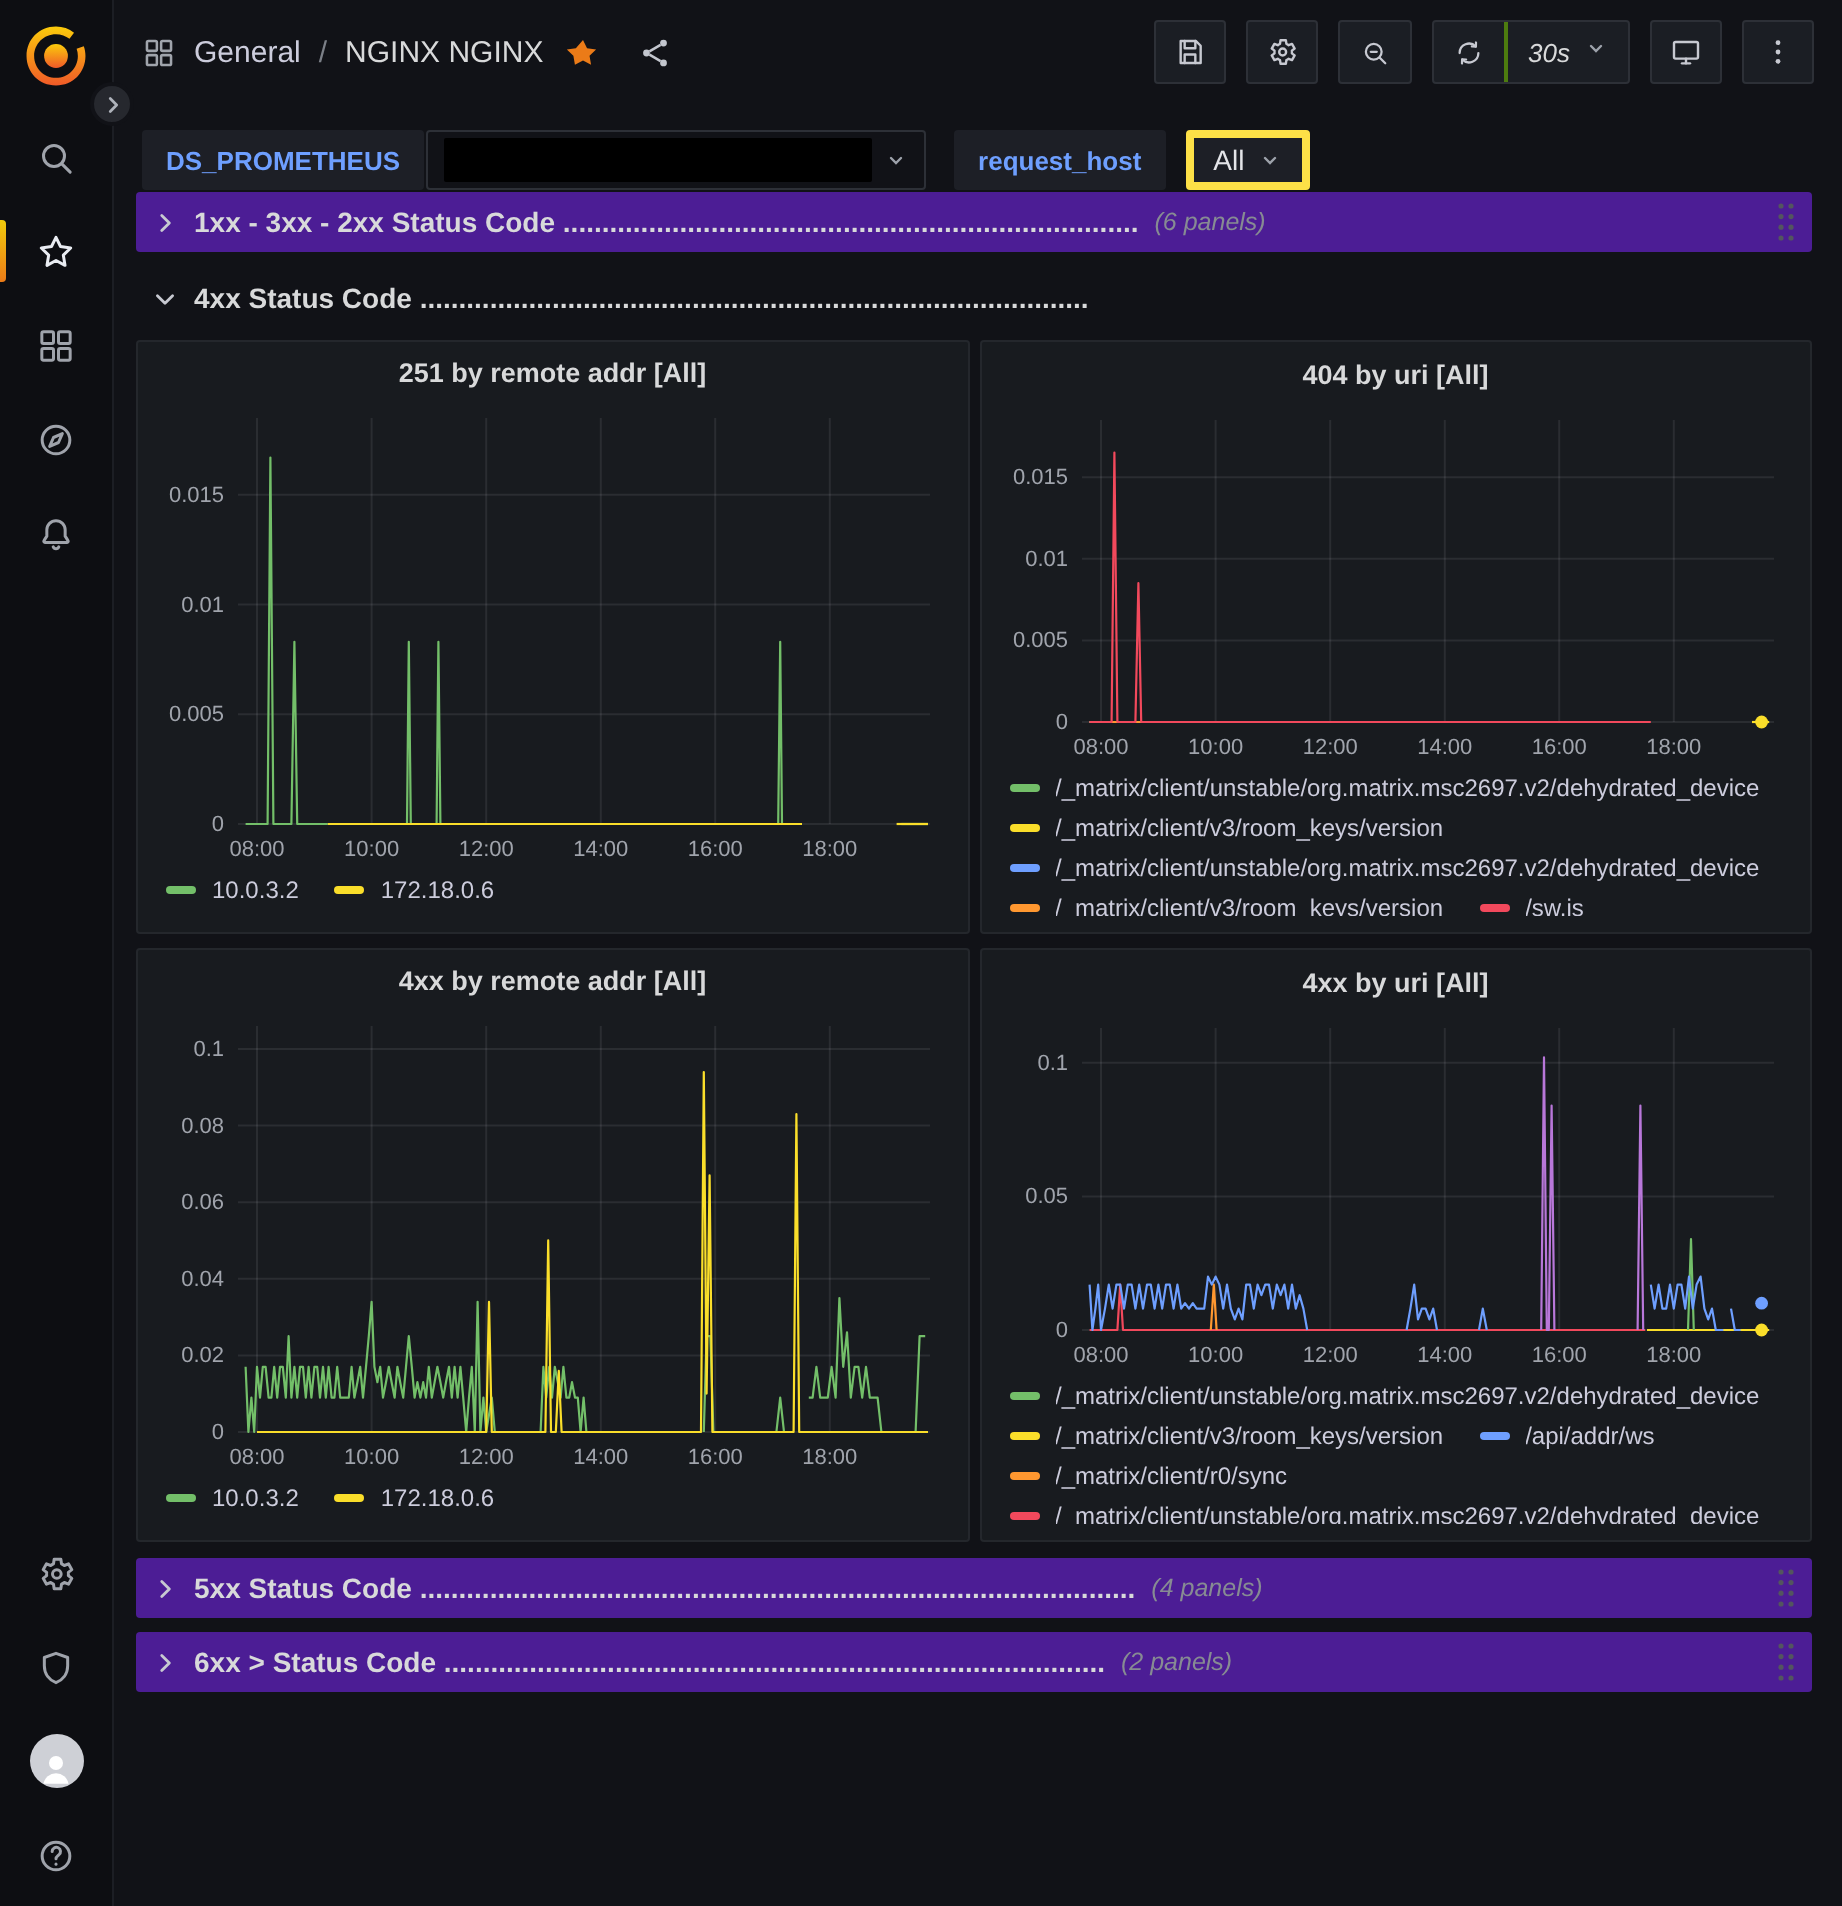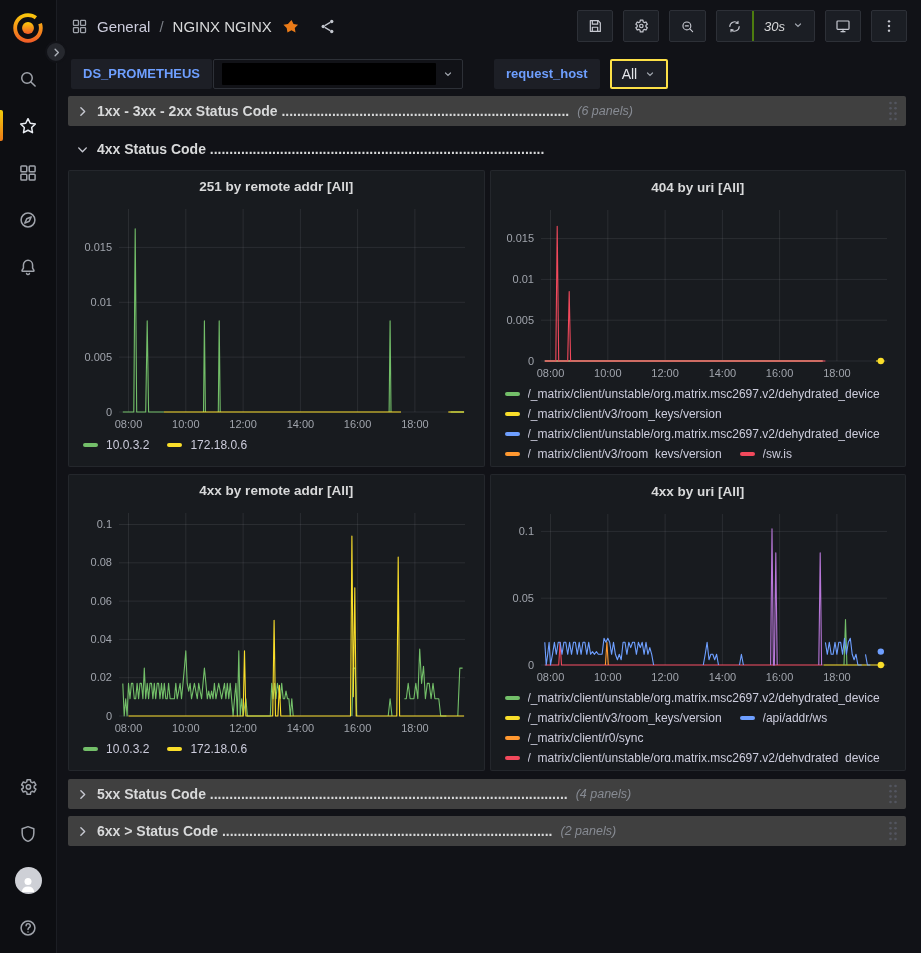--- a/index.html
+++ b/index.html
@@ -48,40 +48,40 @@
   .btn-group { display:flex; align-items:stretch; }
   .seg { display:flex; align-items:center; gap:7px; padding:0 10px; cursor:pointer; color:#c7c9d1; }
   .seg + .seg { border-left:2px solid #4d7c0f;font-style:italic; }
   .seg svg { width:15px; height:15px; }
   .seg .t-label { font-size:13px; color:#d8d9da; }
   .seg .t-tz { font-size:11.5px; font-weight:700; color:#eb7b18; }
   .seg .caret svg { width:12px; height:12px; color:#9da2ab; }
   .seg.icon-only { padding:0 10px; }
 
   
-  .submenu { height:43px; display:flex; align-items:center; gap:31px; padding:0 14px; flex:none; }
+  .submenu { height:43px; display:flex; align-items:flex-end; gap:14px; padding:0 14px; flex:none; }
   .var-group { display:flex; align-items:center; gap:1px; }
   .var-label { height:30px; display:flex; align-items:center; padding:0 12px; background:#1d1f26;
     border-radius:2px; color:#6e9fff; font-size:13px; font-weight:600; }
   .var-value { height:30px; width:250px; background:#111217; border:1px solid #2d3037; border-radius:2px;
     display:flex; align-items:center; padding:0 8px; cursor:pointer; }
   .var-redacted { flex:1; height:22px; background:#000; border-radius:1px; }
   .var-value .caret { margin-left:6px; color:#9da2ab; display:flex; }
   .var-value .caret svg { width:12px; height:12px; }
-  .var-select { height:30px; background:#1d1f26; border:2px solid #fde047; border-radius:2px;
+  .var-select { height:30px; background:#1d1f26; border:4px solid #fde047; border-radius:2px;
     display:flex; align-items:center; gap:7px; padding:0 10px; cursor:pointer; }
   .var-select .vtext { font-size:14px; color:#e3e4e8; }
   .var-select .caret { color:#9da2ab; display:flex; }
   .var-select .caret svg { width:12px; height:12px; }
 
   
   .content { flex:1; padding:1px 15px 0 11px; overflow:hidden; }
   .dash-row { height:30px; display:flex; align-items:center; gap:8px; padding:0 8px; position:relative;
     cursor:pointer; border-radius:2px; }
-  .dash-row.collapsed { background:#404040; }
+  .dash-row.collapsed { background:#4c1d95; }
   .dash-row .chev { color:#c7c9d1; display:flex; flex:none; }
   .dash-row .chev svg { width:13px; height:13px; }
   .row-title { font-size:14px; font-weight:700; color:#d8d9da; white-space:nowrap; overflow:hidden; }
   .row-count { font-size:12.5px; font-style:italic; color:#878b93; white-space:nowrap; }
   .drag-handle { position:absolute; right:7px; top:50%; transform:translateY(-50%); color:#53555f;
     cursor:grab; display:flex; }
   .drag-handle svg { width:12px; height:22px; }
   .mb8 { margin-bottom:8px; } .mb6 { margin-bottom:6px; } .mb7 { margin-bottom:7px; }
 
   .panel-grid { display:grid; grid-template-columns:1fr 1fr; grid-template-rows:297px 297px;

